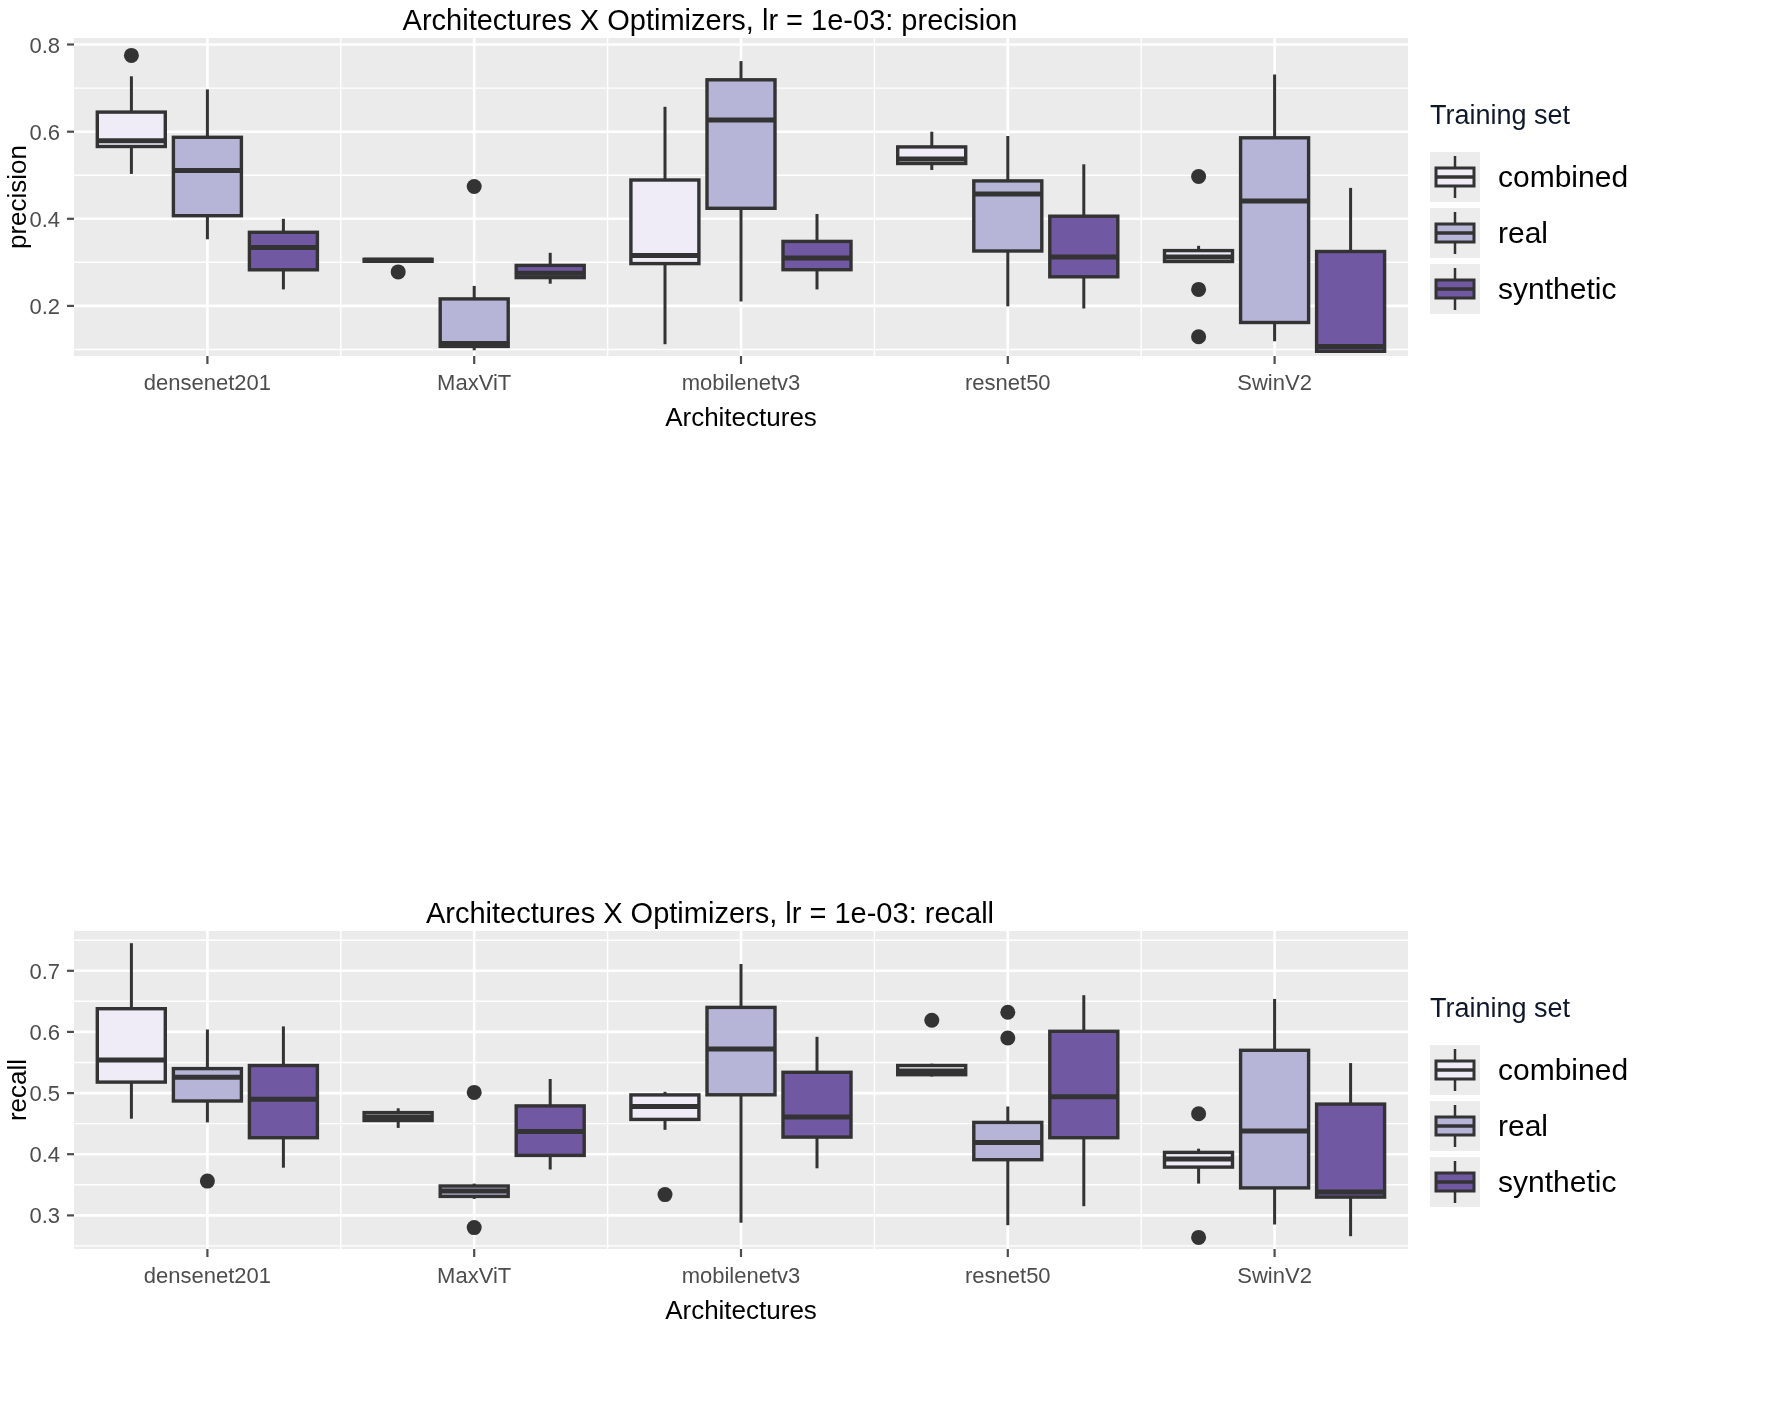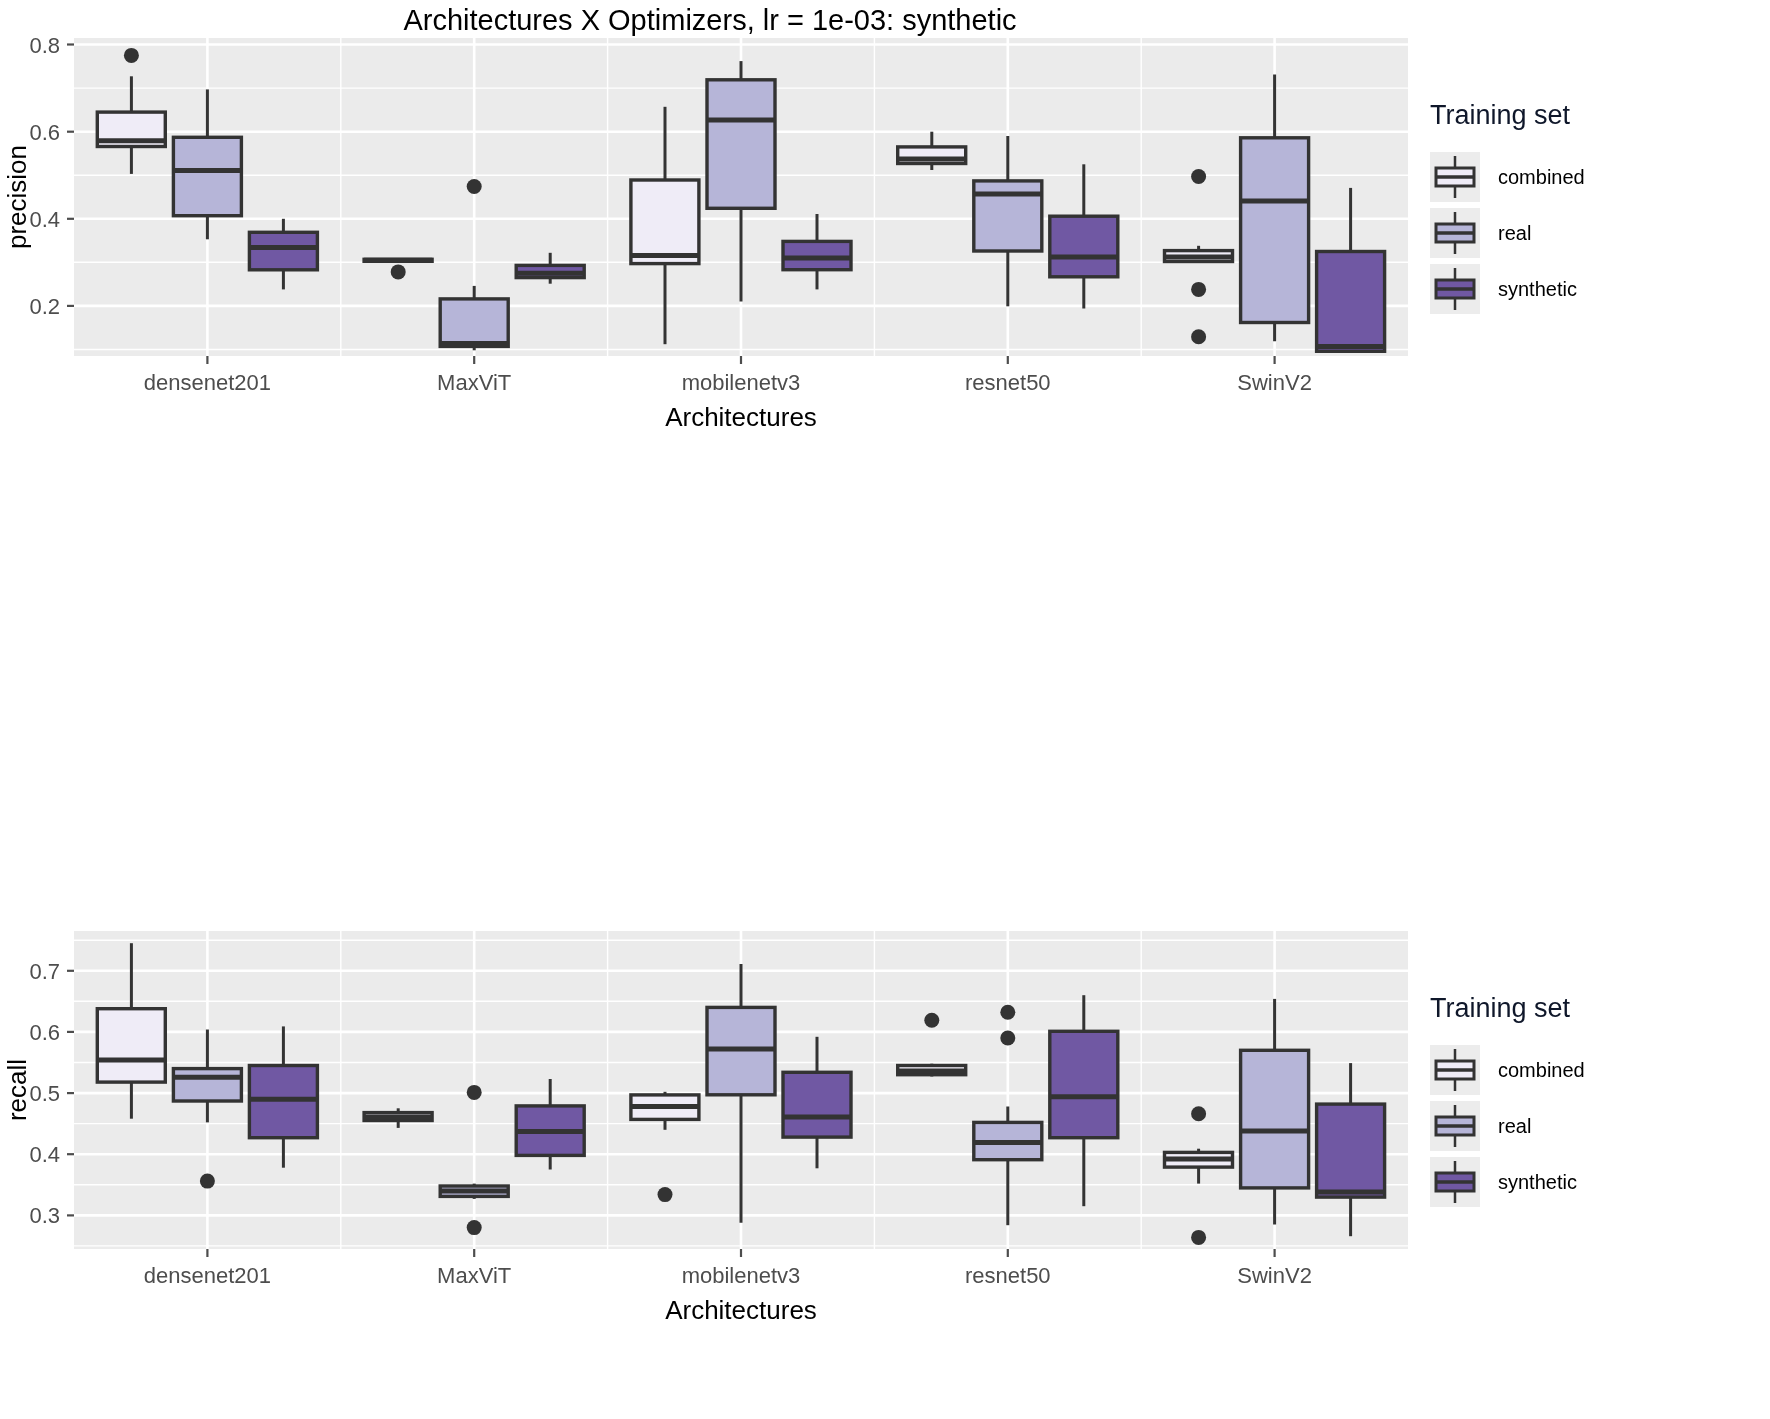--- a/index.html
+++ b/index.html
@@ -9,32 +9,32 @@
   .panel-title{
     position:absolute;left:0;top:0;width:1420px;text-align:center;
     font-size:29px;color:#000;font-family:"Liberation Sans",sans-serif;
     line-height:40px;white-space:nowrap;
   }
   .plot-wrap{position:absolute;left:0;top:34px;width:1420px;height:400px;}
   .legend{position:absolute;left:1430px;top:100px;width:330px;}
   .legend-title{font-size:27px;color:#0f172a;margin-bottom:18px;font-family:"Liberation Sans",sans-serif;}
   .legend-row{display:flex;align-items:center;height:56px;}
   .legend-key{width:50px;height:50px;background:#ececec;display:flex;align-items:center;justify-content:center;flex:0 0 auto;}
-  .legend-label{font-size:20px;color:#000;margin-left:18px;font-family:"Liberation Sans",sans-serif;}
+  .legend-label{font-size:30px;color:#000;margin-left:18px;font-family:"Liberation Sans",sans-serif;}
   svg{display:block;}
   .axis-text{font-size:22px;fill:#4d4d4d;font-family:"Liberation Sans",sans-serif;}
   .axis-title{font-size:26px;fill:#000;font-family:"Liberation Sans",sans-serif;}
 </style>
 </head>
 <body>
 
 <div class="page">
 
   <div class="panel" style="top:0px;">
-    <div class="panel-title">Architectures X Optimizers, lr = 1e-03: synthetic</div>
+    <div class="panel-title">Architectures X Optimizers, lr = 1e-03: precision</div>
     <div class="plot-wrap">
       <svg id="svg-0" width="1420" height="400" viewBox="0 0 1420 400">
           <rect x="74" y="4" width="1334" height="318" fill="#ebebeb"></rect>
           <line x1="74" y1="315.5" x2="1408" y2="315.5" stroke="#ffffff" stroke-width="1.4"></line>
           <line x1="74" y1="271.9" x2="1408" y2="271.9" stroke="#ffffff" stroke-width="2.6"></line>
           <line x1="74" y1="228.3" x2="1408" y2="228.3" stroke="#ffffff" stroke-width="1.4"></line>
           <line x1="74" y1="184.8" x2="1408" y2="184.8" stroke="#ffffff" stroke-width="2.6"></line>
           <line x1="74" y1="141.2" x2="1408" y2="141.2" stroke="#ffffff" stroke-width="1.4"></line>
           <line x1="74" y1="97.7" x2="1408" y2="97.7" stroke="#ffffff" stroke-width="2.6"></line>
           <line x1="74" y1="54.1" x2="1408" y2="54.1" stroke="#ffffff" stroke-width="1.4"></line>
@@ -150,20 +150,21 @@
               <rect x="6" y="16" width="38" height="18" fill="#7058a3" stroke="#333333" stroke-width="3"></rect>
               <line x1="6" y1="25" x2="44" y2="25" stroke="#333333" stroke-width="3.5"></line>
             </svg>
           </span>
         <span class="legend-label">synthetic</span>
       </div>
     </div>
   </div>
 
   <div class="panel" style="top: 420px;">
+    <div class="panel-title">Architectures X Optimizers, lr = 1e-03: recall</div>
     <div class="plot-wrap">
       <svg id="svg-1" width="1420" height="400" viewBox="0 0 1420 400">
           <rect x="74" y="4" width="1334" height="318" fill="#ebebeb"></rect>
           <line x1="74" y1="318.9" x2="1408" y2="318.9" stroke="#ffffff" stroke-width="1.4"></line>
           <line x1="74" y1="288.4" x2="1408" y2="288.4" stroke="#ffffff" stroke-width="2.6"></line>
           <line x1="74" y1="257.8" x2="1408" y2="257.8" stroke="#ffffff" stroke-width="1.4"></line>
           <line x1="74" y1="227.2" x2="1408" y2="227.2" stroke="#ffffff" stroke-width="2.6"></line>
           <line x1="74" y1="196.6" x2="1408" y2="196.6" stroke="#ffffff" stroke-width="1.4"></line>
           <line x1="74" y1="166.1" x2="1408" y2="166.1" stroke="#ffffff" stroke-width="2.6"></line>
           <line x1="74" y1="135.5" x2="1408" y2="135.5" stroke="#ffffff" stroke-width="1.4"></line>

